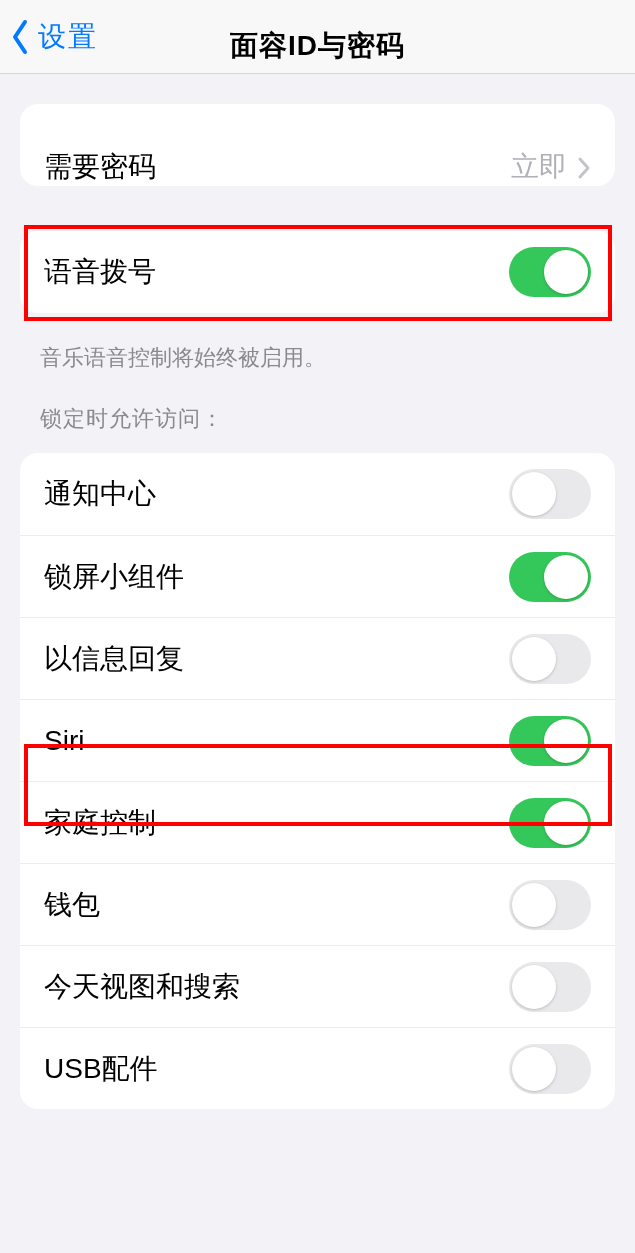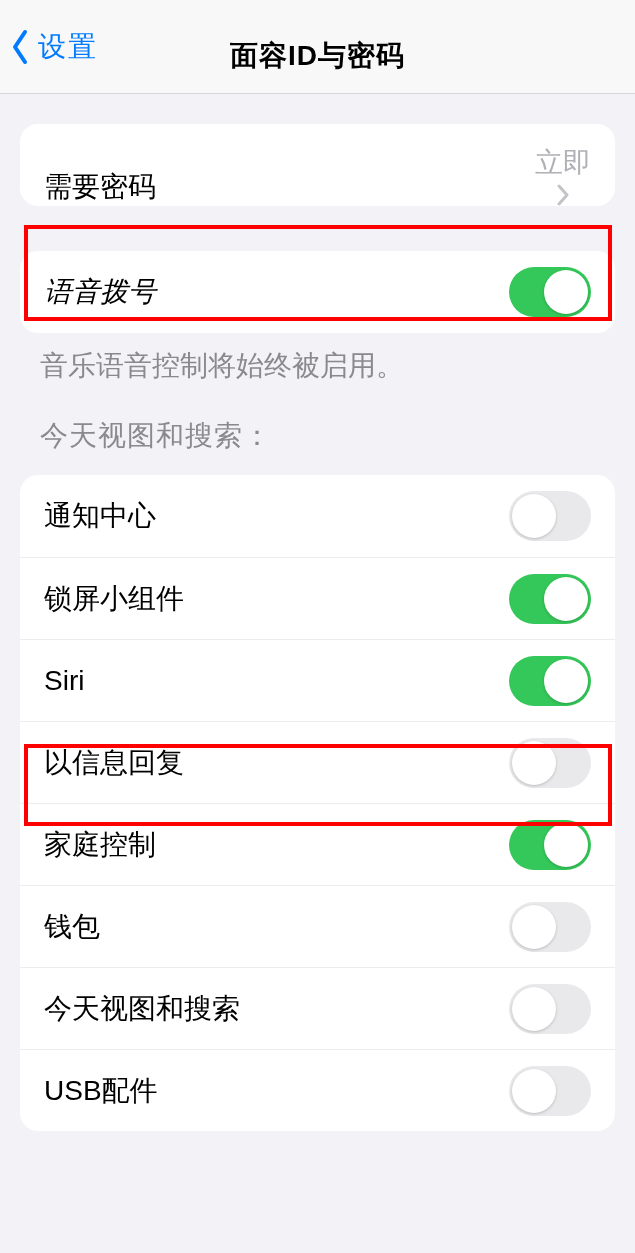--- a/index.html
+++ b/index.html
@@ -5,21 +5,21 @@
     * { margin:0; padding:0; box-sizing:border-box; }
     body {
       font-family: -apple-system, "PingFang SC", "Helvetica Neue", Arial, sans-serif;
       background:#f2f2f7;
       width:635px;
       height:1253px;
       overflow:hidden;
       color:#000;
     }
     .header {
-      height:94px;
+      height:74px;
       background:#f8f8f9;
       border-bottom:1px solid #d7d7db;
       display:flex;
       align-items:center;
       position:relative;
       padding:0 10px;
     }
     .back {
       display:flex;
       align-items:center;
@@ -58,29 +58,29 @@
       align-items:center;
       justify-content:space-between;
       font-size:28px;
     }
     .row + .row { border-top:1px solid #ececee; }
     .row.nav { cursor:pointer;align-items:flex-end; }
     .row-right {
       display:flex;
       align-items:center;
       color:#b0b0b6;
-      flex-direction:column;
+      gap:10px;
     }
     .row-right .chev-right {
       width:14px; height:24px;
       display:inline-block;
     }
     .footer-note, .header-note {
-      margin:12px 40px 0 40px;
-      font-size:28px;
+      margin:28px 40px 0 40px;
+      font-size:22px;
       color:#8a8a8e;
       line-height:1.5;
     }
     .header-note { margin-top:28px; letter-spacing:1px; }
     .toggle {
       width:82px; height:50px;
       border-radius:25px;
       position:relative;
       cursor:pointer;
     }
@@ -124,54 +124,54 @@
       <span>立即</span>
       <span class="chev-right">
         <svg viewBox="0 0 14 24" fill="none" stroke="#c4c4c8" stroke-width="3" stroke-linecap="round" stroke-linejoin="round">
             <polyline points="3,3 11,12 3,21"></polyline>
           </svg>
       </span>
     </span>
   </div>
 </div>
 
-<div class="group" style="margin-top:45px;font-style:italic;">
+<div class="group" style="margin-top:45px;">
   <div class="row">
     <span>语音拨号</span>
     <span class="toggle on">
         <span class="knob"></span>
       </span>
   </div>
 </div>
 <div class="footer-note">音乐语音控制将始终被启用。</div>
 
-<div class="header-note">今天视图和搜索：</div>
+<div class="header-note">锁定时允许访问：</div>
 
 <div class="group tight">
   <div class="row">
     <span>通知中心</span>
     <span class="toggle off">
         <span class="knob"></span>
       </span>
   </div>
   <div class="row">
     <span>锁屏小组件</span>
     <span class="toggle on">
         <span class="knob"></span>
       </span>
   </div>
   <div class="row">
+    <span>以信息回复</span>
+    <span class="toggle off">
+        <span class="knob"></span>
+      </span>
+  </div>
+  <div class="row">
     <span>Siri</span>
     <span class="toggle on">
-        <span class="knob"></span>
-      </span>
-  </div>
-  <div class="row">
-    <span>以信息回复</span>
-    <span class="toggle off">
         <span class="knob"></span>
       </span>
   </div>
   <div class="row">
     <span>家庭控制</span>
     <span class="toggle on">
         <span class="knob"></span>
       </span>
   </div>
   <div class="row">

